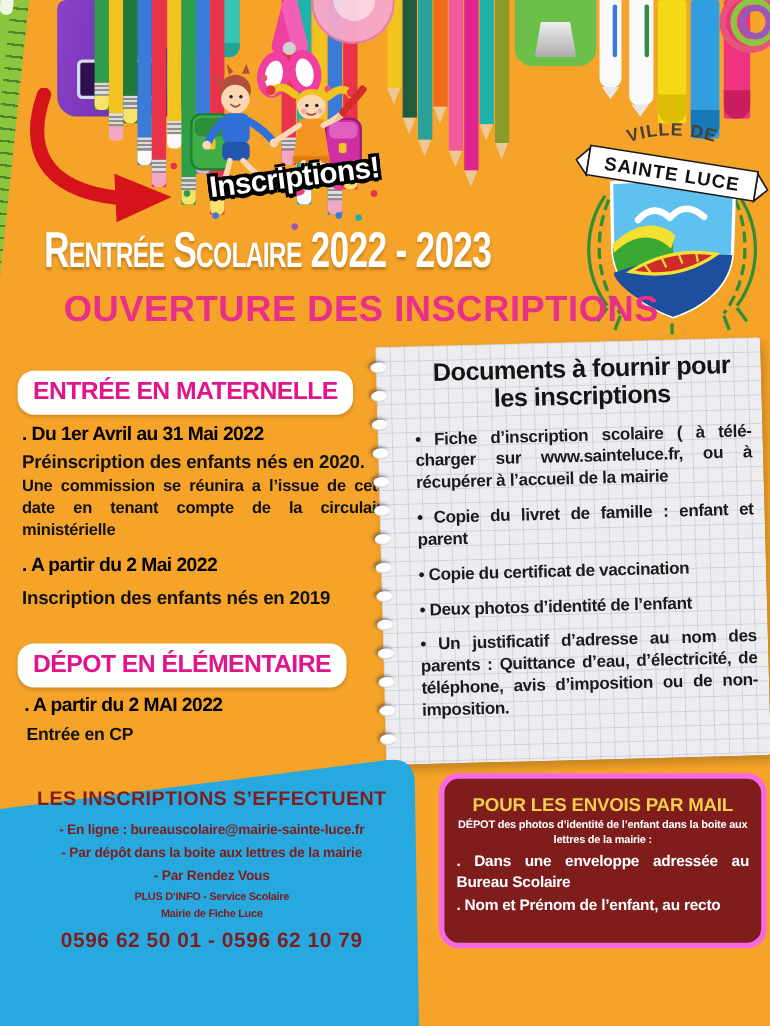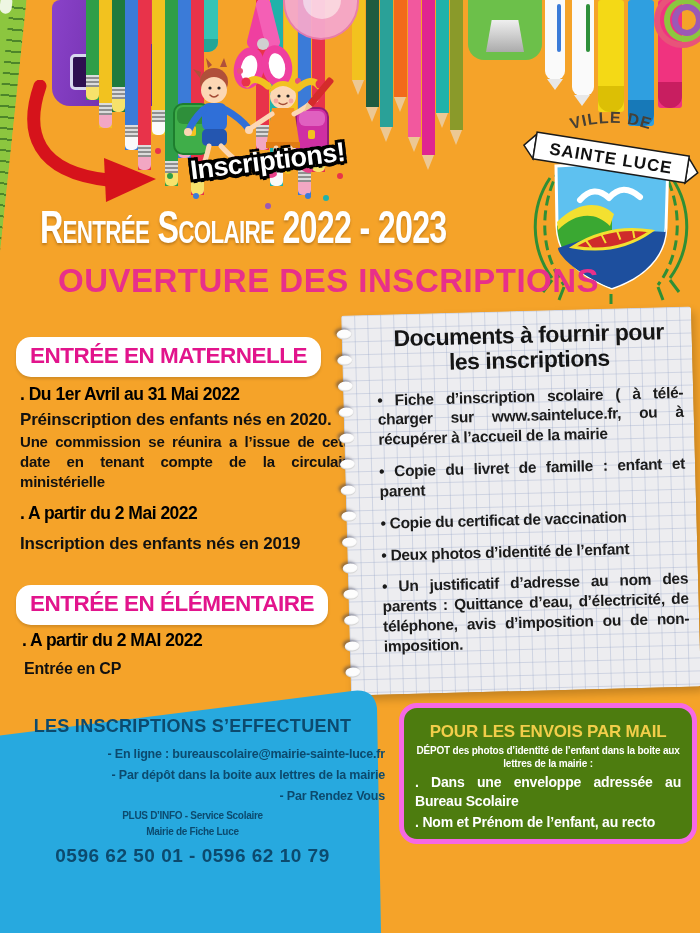--- a/index.html
+++ b/index.html
@@ -97,30 +97,30 @@
     box-shadow:-2px -2px 3px rgba(60,60,80,.5),inset 0 -1px 1px rgba(0,0,0,.18);}
   .np-title{margin:2px 0 14px;text-align:center;color:#151515;
     font-size:23px;font-weight:bold;letter-spacing:-.5px;line-height:1.08;}
   .doc{margin:0 0 12px;color:#1b1b1b;font-size:15.5px;font-weight:bold;
     letter-spacing:-.3px;line-height:1.28;text-align:justify;text-align-last:left;}
   .doc::before{content:"• ";}
 
   
   .blue-shape{position:absolute;left:0;top:0;pointer-events:none;}
   .contact{
-    position:absolute;left:0;top:716px;width:385px;text-align:center;color:#0c4a6e;}
+    position:absolute;left:0;top:716px;width:385px;text-align:center;color:#7f1d1d;}
   .c-head{font-size:18px;font-weight:bold;margin-bottom:10px;letter-spacing:.3px;}
-  .c-line{font-size:12.5px;font-weight:bold;margin:7px 0;letter-spacing:-.2px;text-align:right;}
+  .c-line{font-size:12.5px;font-weight:bold;margin:7px 0;letter-spacing:-.2px;}
   .c-info{font-size:10px;font-weight:bold;margin:5px 0;letter-spacing:-.3px;}
   .c-phones{font-size:19px;font-weight:bold;margin-top:8px;letter-spacing:.5px;}
 
   
   .mailbox{
-    position:absolute;left:399px;top:703px;width:298px;height:141px;
-    background:#4d7c0f;border:5px solid #F768E5;border-radius:18px;
+    position:absolute;left:399px;top:703px;width:298px;height:159px;
+    background:#7f1d1d;border:5px solid #F768E5;border-radius:18px;
     padding:14px 11px 4px;color:#fff;text-align:center;}
   .m-head{color:#F2CE4A;font-size:17px;font-weight:bold;letter-spacing:-.2px;margin-bottom:3px;}
   .m-intro{font-size:10px;font-weight:bold;line-height:1.27;letter-spacing:-.2px;}
   .m-point{font-size:14px;font-weight:bold;line-height:1.3;letter-spacing:-.2px;
     text-align:justify;text-align-last:left;margin-top:3px;}
 </style>
 </head>
 <body>
 
 <div id="poster">
@@ -295,21 +295,21 @@
   <div class="title">Rentrée Scolaire 2022 - 2023</div>
   <div class="subtitle">OUVERTURE DES INSCRIPTIONS</div>
 
   <div class="pill" style="top:337px">ENTRÉE EN MATERNELLE</div>
   <div class="wdate" style="top:384px">. Du 1er Avril au 31 Mai 2022</div>
   <div class="btext" style="top:410px">Préinscription des enfants nés en 2020.</div>
   <div class="bpar" style="top:432px">Une commission se réunira a l’issue de cette date en tenant compte de la circulaire ministérielle</div>
   <div class="wdate" style="top:503px">. A partir du 2 Mai 2022</div>
   <div class="btext" style="top:534px">Inscription des enfants nés en 2019</div>
 
-  <div class="pill" style="top:585px">ENTRÉE EN ÉLÉMENTAIRE</div>
+  <div class="pill" style="top:585px">DÉPOT EN ÉLÉMENTAIRE</div>
   <div class="wdate" style="top:630px;left:22px">. A partir du 2 MAI 2022</div>
   <div class="btext" style="top:660px;left:24px;font-size:16px">Entrée en CP</div>
 
   <div class="notepad">
     <div id="holes">
         <span class="hole" style="top: 14px;"></span>
         <span class="hole" style="top: 40px;"></span>
         <span class="hole" style="top: 66px;"></span>
         <span class="hole" style="top: 92px;"></span>
         <span class="hole" style="top: 118px;"></span>

